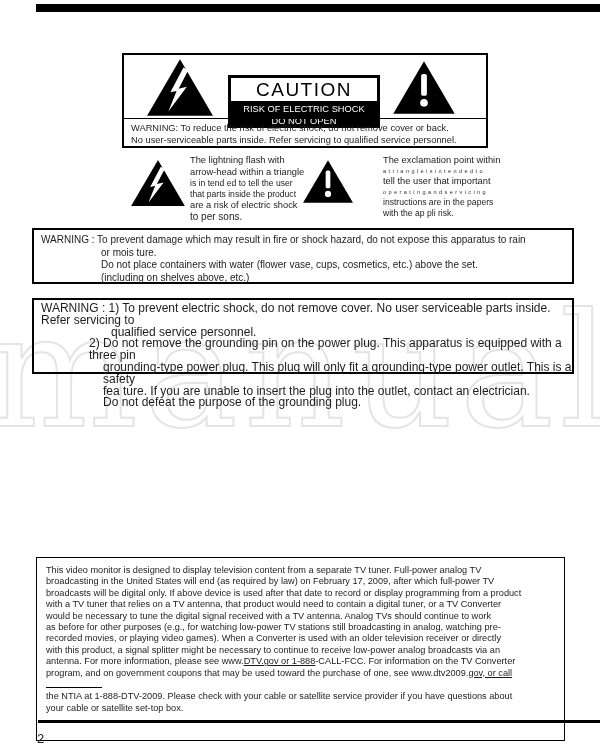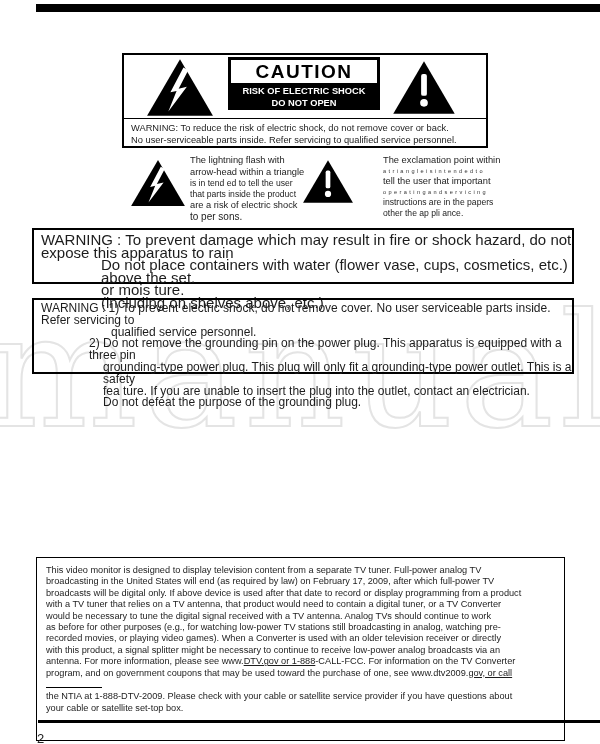--- a/index.html
+++ b/index.html
@@ -30,22 +30,22 @@
   .layer { z-index: 2; }
 
   
   #caution-box {
     left: 122px; top: 53px; width: 366px; height: 95px;
     border: 2.5px solid #000; background: transparent;
   }
   #cb-lightning { position: absolute; left: 18px; top: 3px; width: 76px; height: 59px; }
   #cb-excl      { position: absolute; left: 268px; top: 3px; width: 64px; height: 59px; }
   #caution-label {
-    position: absolute; left: 104px; top: 2px; width: 152px; height: 53px;
-    background: #000; border: 1px solid #000; font-weight: bold;
+    position: absolute; left: 104px; top: 20px; width: 152px; height: 53px;
+    background: #000; border: 1px solid #000;
   }
   .c-top {
     background: #fff; border: 2px solid #000; height: 27px;
     display: flex; align-items: center; justify-content: center;
     font-size: 19px; letter-spacing: 1.5px; color: #000;
   }
   .c-bottom {
     height: 24px; color: #fff; text-align: center;
     font-size: 9.3px; line-height: 11.5px; padding-top: 1px;
   }
@@ -59,21 +59,21 @@
   #exp2 { left: 383px; top: 155px; width: 170px; }
   .exp .tline { font-size: 9.3px; line-height: 11.6px; }
   .exp .tline.sm  { font-size: 8.6px; line-height: 11px; }
   .exp .tline.xs  { font-size: 10px;  line-height: 10.5px; }
   .exp .tline.tiny{ font-size: 5.6px; line-height: 9.5px; letter-spacing: 2.4px; color: #333; }
 
   
   .wbox { border: 2px solid #000; background: transparent; }
   #wbox1 { left: 32px; top: 228px; width: 542px; height: 56px; padding: 4px 0 0 7px; }
   #wbox2 { left: 32px; top: 298px; width: 542px; height: 76px; padding: 3px 0 0 7px; }
-  #wbox1 .tline { font-size: 15px; line-height: 12.6px; }
+  #wbox1 .tline { font-size: 10px; line-height: 12.6px; }
   #wbox2 .tline { font-size: 12px; line-height: 11.8px; }
 
   
   #notice {
     left: 36px; top: 557px; width: 529px; height: 184px;
     border: 1.5px solid #000; padding: 7px 8px 0 9px; background: transparent;
   }
   #notice .tline { font-size: 9.2px; line-height: 11.4px; }
 
   .u { text-decoration: underline; }
@@ -129,27 +129,27 @@
   <path d="M50 2 L98 84 L2 84 Z" fill="#000"></path>
   <rect x="45.5" y="22" width="9" height="34" rx="3" fill="#fff"></rect>
   <circle cx="50" cy="67" r="6" fill="#fff"></circle>
 </svg>
 <div class="abs layer exp" id="exp2">
     <div class="tline"><span>The exclamation point within</span></div>
     <div class="tline tiny"><span>atriangleisintendedto</span></div>
     <div class="tline"><span>tell the user that important</span></div>
     <div class="tline tiny"><span>operatingandservicing</span></div>
     <div class="tline sm"><span>instructions are in the papers</span></div>
-    <div class="tline sm"><span>other the ap pli ance.</span></div>
+    <div class="tline sm"><span>with the ap pli risk.</span></div>
   </div>
 
 <div class="abs layer wbox" id="wbox1">
     <div class="tline"><span>WARNING : To prevent damage which may result in fire or shock hazard, do not expose this apparatus to rain</span></div>
+    <div class="tline" style="padding-left: 60px;"><span>or mois ture.</span></div>
     <div class="tline" style="padding-left: 60px;"><span>Do not place containers with water (flower vase, cups, cosmetics, etc.) above the set.</span></div>
-    <div class="tline" style="padding-left: 60px;"><span>or mois ture.</span></div>
     <div class="tline" style="padding-left: 60px;"><span>(including on shelves above, etc.)</span></div>
   </div>
 <div class="abs layer wbox" id="wbox2">
     <div class="tline"><span>WARNING : 1) To prevent electric shock, do not remove cover. No user serviceable parts inside. Refer servicing to</span></div>
     <div class="tline" style="padding-left: 70px;"><span>qualified service personnel.</span></div>
     <div class="tline" style="padding-left: 48px;"><span>2) Do not remove the grounding pin on the power plug. This apparatus is equipped with a three pin</span></div>
     <div class="tline" style="padding-left: 62px;"><span>grounding-type power plug. This plug will only fit a grounding-type power outlet. This is a safety</span></div>
     <div class="tline" style="padding-left: 62px;"><span>fea ture. If you are unable to insert the plug into the outlet, contact an electrician.</span></div>
     <div class="tline" style="padding-left: 62px;"><span>Do not defeat the purpose of the grounding plug.</span></div>
   </div>

